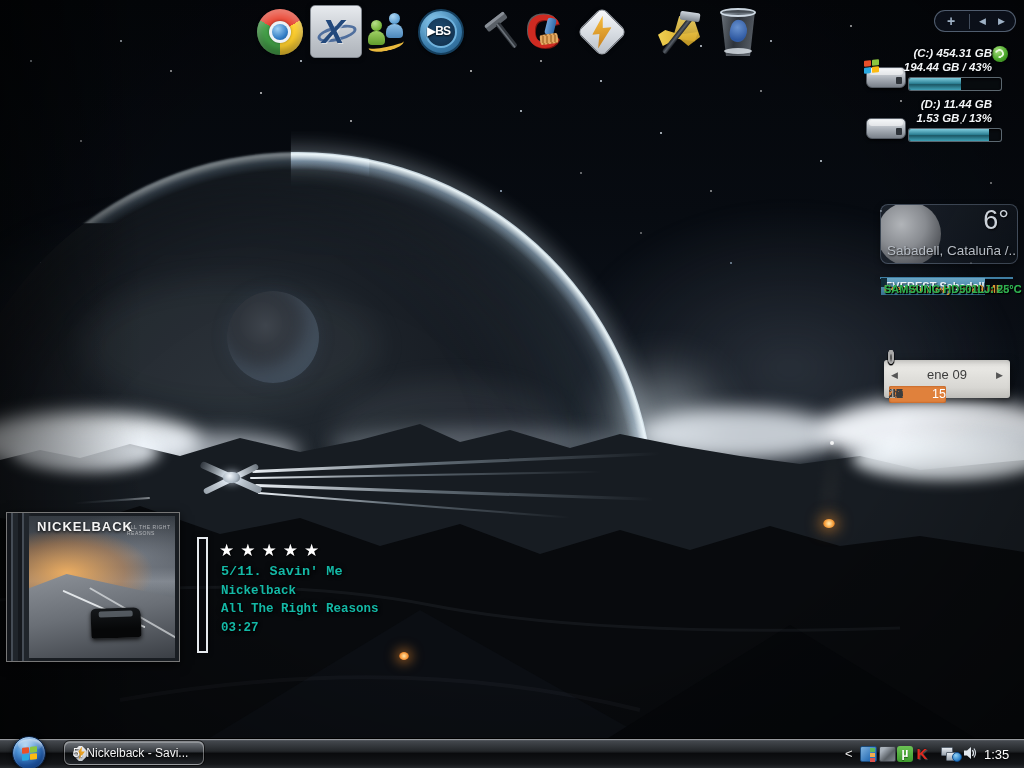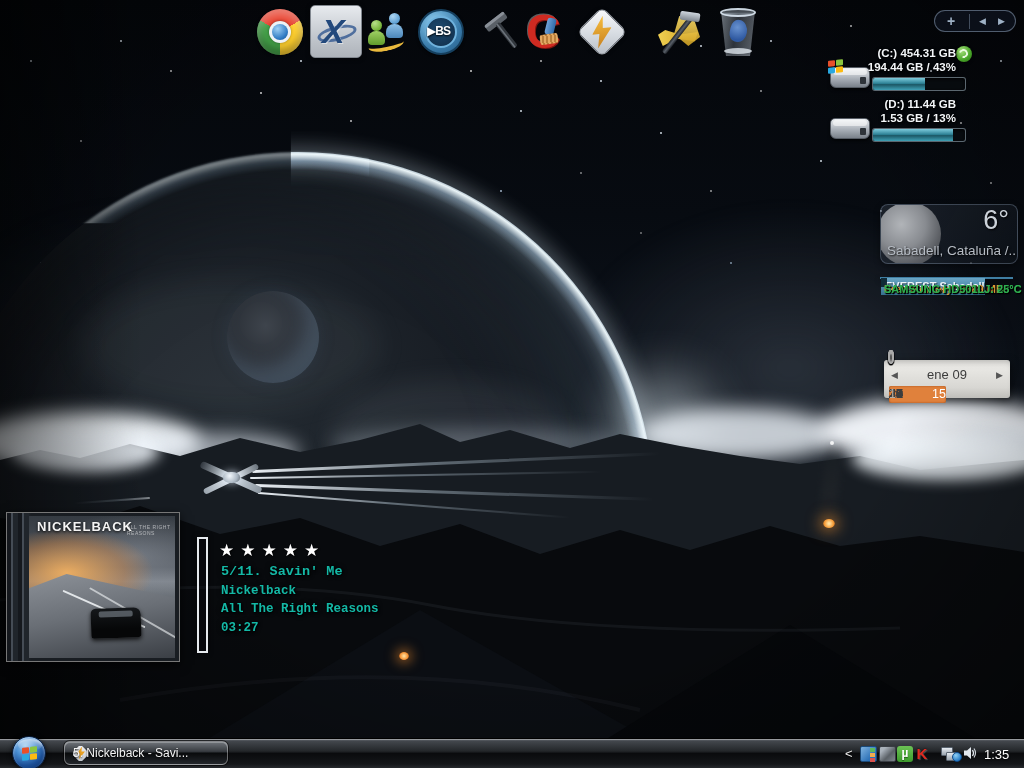--- a/index.html
+++ b/index.html
@@ -141,21 +141,21 @@
   
   .widget-pill{left:934px;top:10px;width:82px;height:22px;border-radius:11px;
     border:1px solid rgba(150,170,195,.5);background:rgba(18,26,40,.55);}
   .widget-pill span{position:absolute;color:#9fb2c6;cursor:pointer;}
   .pill-add{left:12px;top:2px;font-size:14px;font-weight:bold;}
   .pill-div{left:34px;top:3px;width:1px;height:15px;background:rgba(150,170,195,.4);}
   .pill-prev{left:44px;top:5px;font-size:9px;}
   .pill-next{left:63px;top:5px;font-size:9px;}
 
   
-  .drive{left:828px;width:144px;height:50px;cursor:pointer;}
+  .drive{left:864px;width:144px;height:50px;cursor:pointer;font-style:italic;}
   .drive-name,.drive-free{right:16px;color:#f2f5f8;font-size:11.5px;font-weight:bold;white-space:nowrap;
     text-shadow:1px 1px 2px #000,0 0 3px rgba(0,0,0,.8);}
   .drive-name{top:3px;}
   .drive-free{top:17px;}
   .drive-bar{left:44px;top:33px;width:94px;height:14px;border:1px solid rgba(175,195,210,.5);border-radius:3px;
     background:rgba(8,12,16,.82);box-shadow:inset 0 1px 3px rgba(0,0,0,.8);}
   .drive-bar-fill{left:0;top:0;height:100%;border-radius:2px 0 0 2px;
     background:linear-gradient(180deg,#7ecbdc 0%,#2e8296 45%,#1c5866 55%,#3fa0b5 100%);}
   .drive-icon{left:2px;top:20px;width:42px;height:26px;}
   .drive-shell{left:0;top:3px;width:40px;height:21px;border-radius:5px 5px 6px 6px;border:1px solid #565c64;
@@ -252,21 +252,21 @@
     border:1px solid #0a1e3c;box-shadow:0 1px 5px rgba(0,0,0,.8),inset 0 2px 3px rgba(255,255,255,.55);}
   .start-orb .win-flag{left:9px;top:10px;}
   .start-orb .gloss{left:5px;top:2px;width:24px;height:12px;border-radius:50%;
     background:linear-gradient(180deg,rgba(255,255,255,.55),rgba(255,255,255,0));}
   .task-btn{top:741px;height:24px;border-radius:6px;display:flex;align-items:center;gap:6px;
     padding:0 8px;cursor:pointer;border:1px solid rgba(255,255,255,.38);
     box-shadow:0 0 0 1px rgba(0,0,0,.55),inset 0 1px 0 rgba(255,255,255,.25);
     background:linear-gradient(180deg,rgba(160,165,172,.5),rgba(80,85,92,.42) 45%,rgba(8,10,12,.55) 50%,rgba(52,56,62,.5));}
   .task-btn span{position:static;color:#f4f4f4;font-size:12px;white-space:nowrap;overflow:hidden;
     text-shadow:0 1px 2px #000;}
-  .task1{left:64px;width:164px;}
+  .task1{left:64px;width:140px;}
   .task2{left:229px;width:149px;}
   .task-ico{position:static;flex:0 0 auto;width:15px;height:15px;}
   .ico-wa{position:relative;}
   .ico-wa i{position:absolute;left:1px;top:1px;width:13px;height:13px;border-radius:3px;transform:rotate(45deg);
     background:linear-gradient(135deg,#f2f3f5,#bfc5cc);}
   .ico-wa b{position:absolute;left:4px;top:1px;width:8px;height:13px;
     clip-path:polygon(62% 0,0 55%,36% 55%,22% 100%,100% 38%,56% 38%);background:#e8a023;}
   .ico-chrome{position:relative;border-radius:50%;
     background:conic-gradient(from -60deg,#e8412e 0 120deg,#ffd02e 120deg 240deg,#43a047 240deg 360deg);}
   .ico-chrome i{position:absolute;left:4px;top:4px;width:7px;height:7px;border-radius:50%;background:#fff;}

